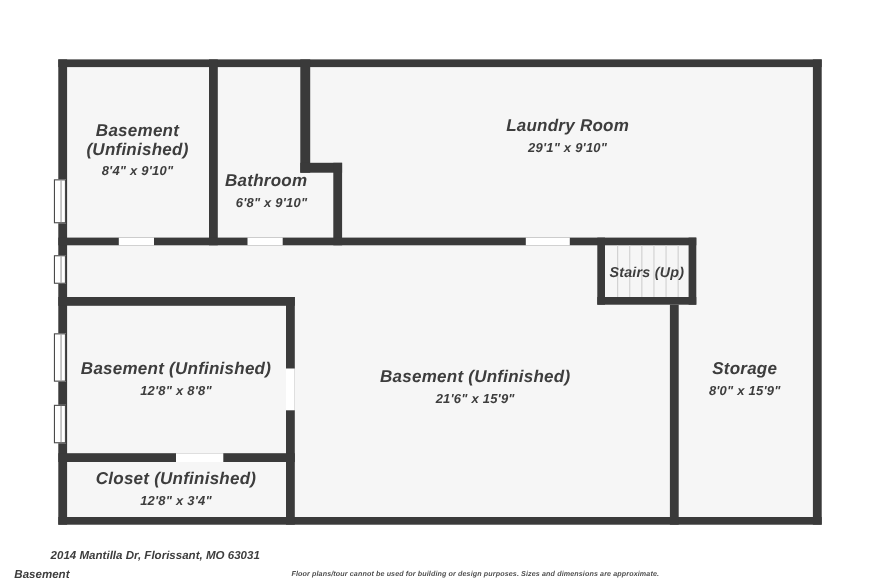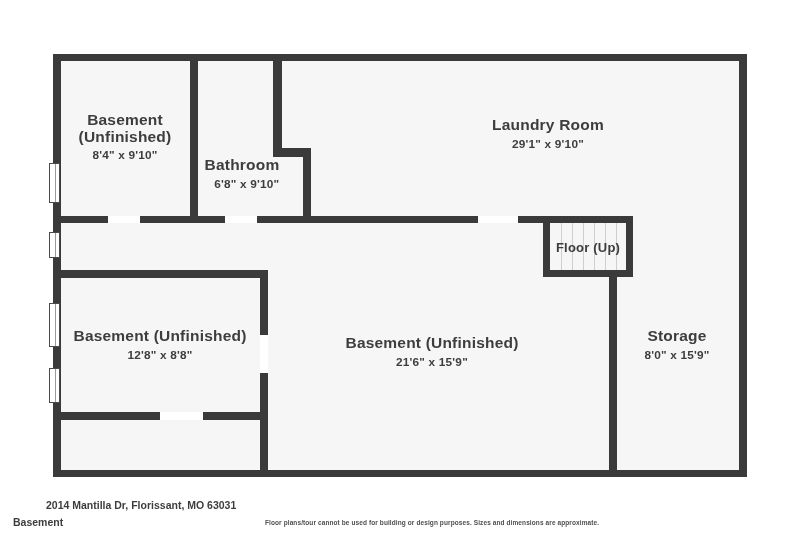--- a/index.html
+++ b/index.html
@@ -1,20 +1,20 @@
 <!DOCTYPE html>
 <html style="--wall: #3a3a3a; --floor: #f6f6f6; --text: #3d3d3d; --tread: #cfcfcf; --paper: #ffffff;"><head>
 <meta charset="utf-8">
 <style>
   :root{
     --wall:#3a3a3a; --floor:#f6f6f6; --text:#3d3d3d; --tread:#cfcfcf; --paper:#ffffff;
   }
   html,body{margin:0;padding:0;background:var(--paper);}
   #stage{position:relative;width:764px;height:533px;background:var(--paper);overflow:hidden;
-         font-family:"Liberation Sans",sans-serif;}
+         font-family:"Liberation Sans",sans-serif;font-style:italic;}
   #plan{position:absolute;left:0;top:0;width:800px;height:533px;}
   .floor{position:absolute;background:var(--floor);}
   .wall{position:absolute;background:var(--wall);}
   .door{position:absolute;background:var(--paper);}
   .window{position:absolute;background:var(--paper);border:1px solid #4a4a4a;box-sizing:border-box;}
   .window .pane{position:absolute;left:50%;top:0;width:1px;height:100%;background:#9a9a9a;}
   .tread{position:absolute;width:1px;background:var(--tread);}
   .room-label{position:absolute;transform:translateX(-50%);text-align:center;color:var(--text);white-space:nowrap;}
   .room-name{font-size:15.5px;font-weight:700;line-height:1.07;letter-spacing:.2px;}
   .room-name.small{font-size:13px;}
@@ -70,36 +70,40 @@
       </div>
       <div class="room-label" style="left: 125px; top: 112px;">
         <div class="room-name">Basement</div>
         <div class="room-name">(Unfinished)</div>
         <div class="room-dims">8'4" x 9'10"</div>
       </div>
       <div class="room-label" style="left: 242px; top: 157px; text-align: right;">
         <div class="room-name">Bathroom</div>
         <div class="room-dims">6'8" x 9'10"</div>
       </div>
-      <div class="room-label" style="left: 516px; top: 117px; margin-left: 32px;">
+      <div class="room-label" style="left: 516px; top: 107px;">
         <div class="room-name">Laundry Room</div>
         <div class="room-dims">29'1" x 9'10"</div>
       </div>
       <div class="room-label" style="left: 588px; top: 241px;">
-        <div class="room-name small">Floor (Up)</div>
+        <div class="room-name small">Stairs (Up)</div>
       </div>
       <div class="room-label" style="left: 160px; top: 328px;">
         <div class="room-name">Basement (Unfinished)</div>
         <div class="room-dims">12'8" x 8'8"</div>
       </div>
       <div class="room-label" style="left: 432px; top: 335px;">
         <div class="room-name">Basement (Unfinished)</div>
         <div class="room-dims">21'6" x 15'9"</div>
       </div>
       <div class="room-label" style="left: 677px; top: 328px;">
         <div class="room-name">Storage</div>
         <div class="room-dims">8'0" x 15'9"</div>
       </div>
+      <div class="room-label" style="left: 160px; top: 428px;">
+        <div class="room-name">Closet (Unfinished)</div>
+        <div class="room-dims">12'8" x 3'4"</div>
+      </div>
     </div>
   <div class="footer-address">2014 Mantilla Dr, Florissant, MO 63031</div>
   <div class="footer-level">Basement</div>
   <div class="footer-disclaimer">Floor plans/tour cannot be used for building or design purposes. Sizes and dimensions are approximate.</div>
 </div>
 
 </body></html>

